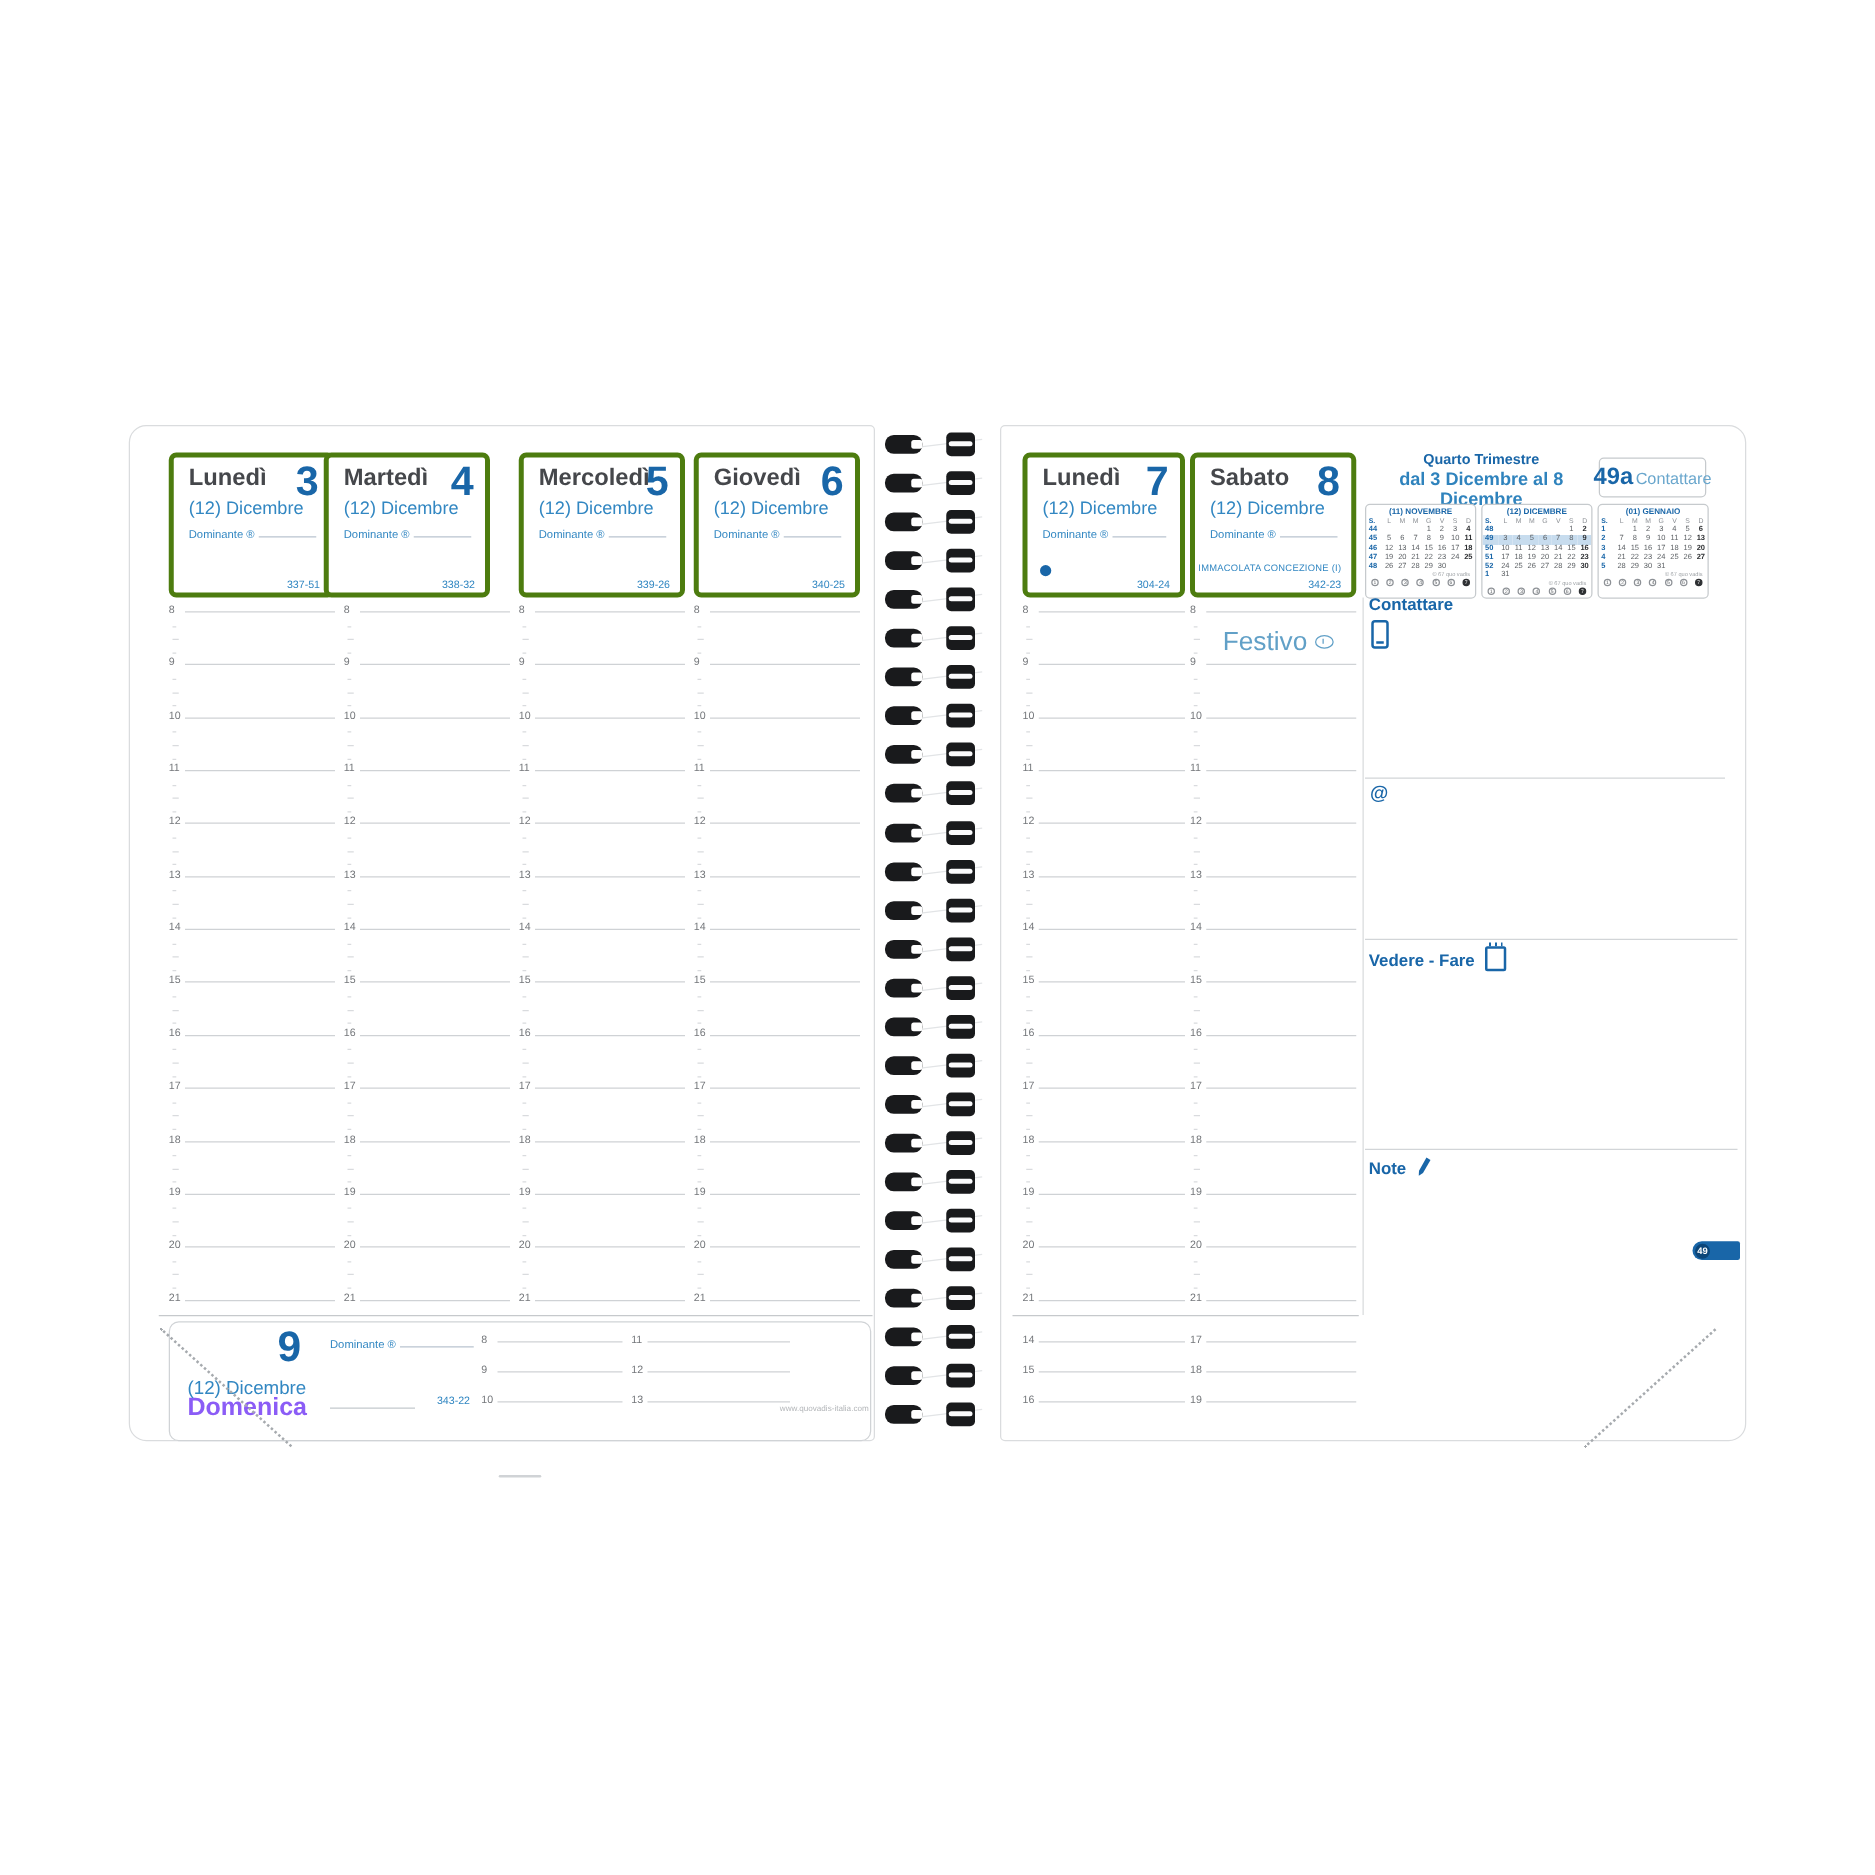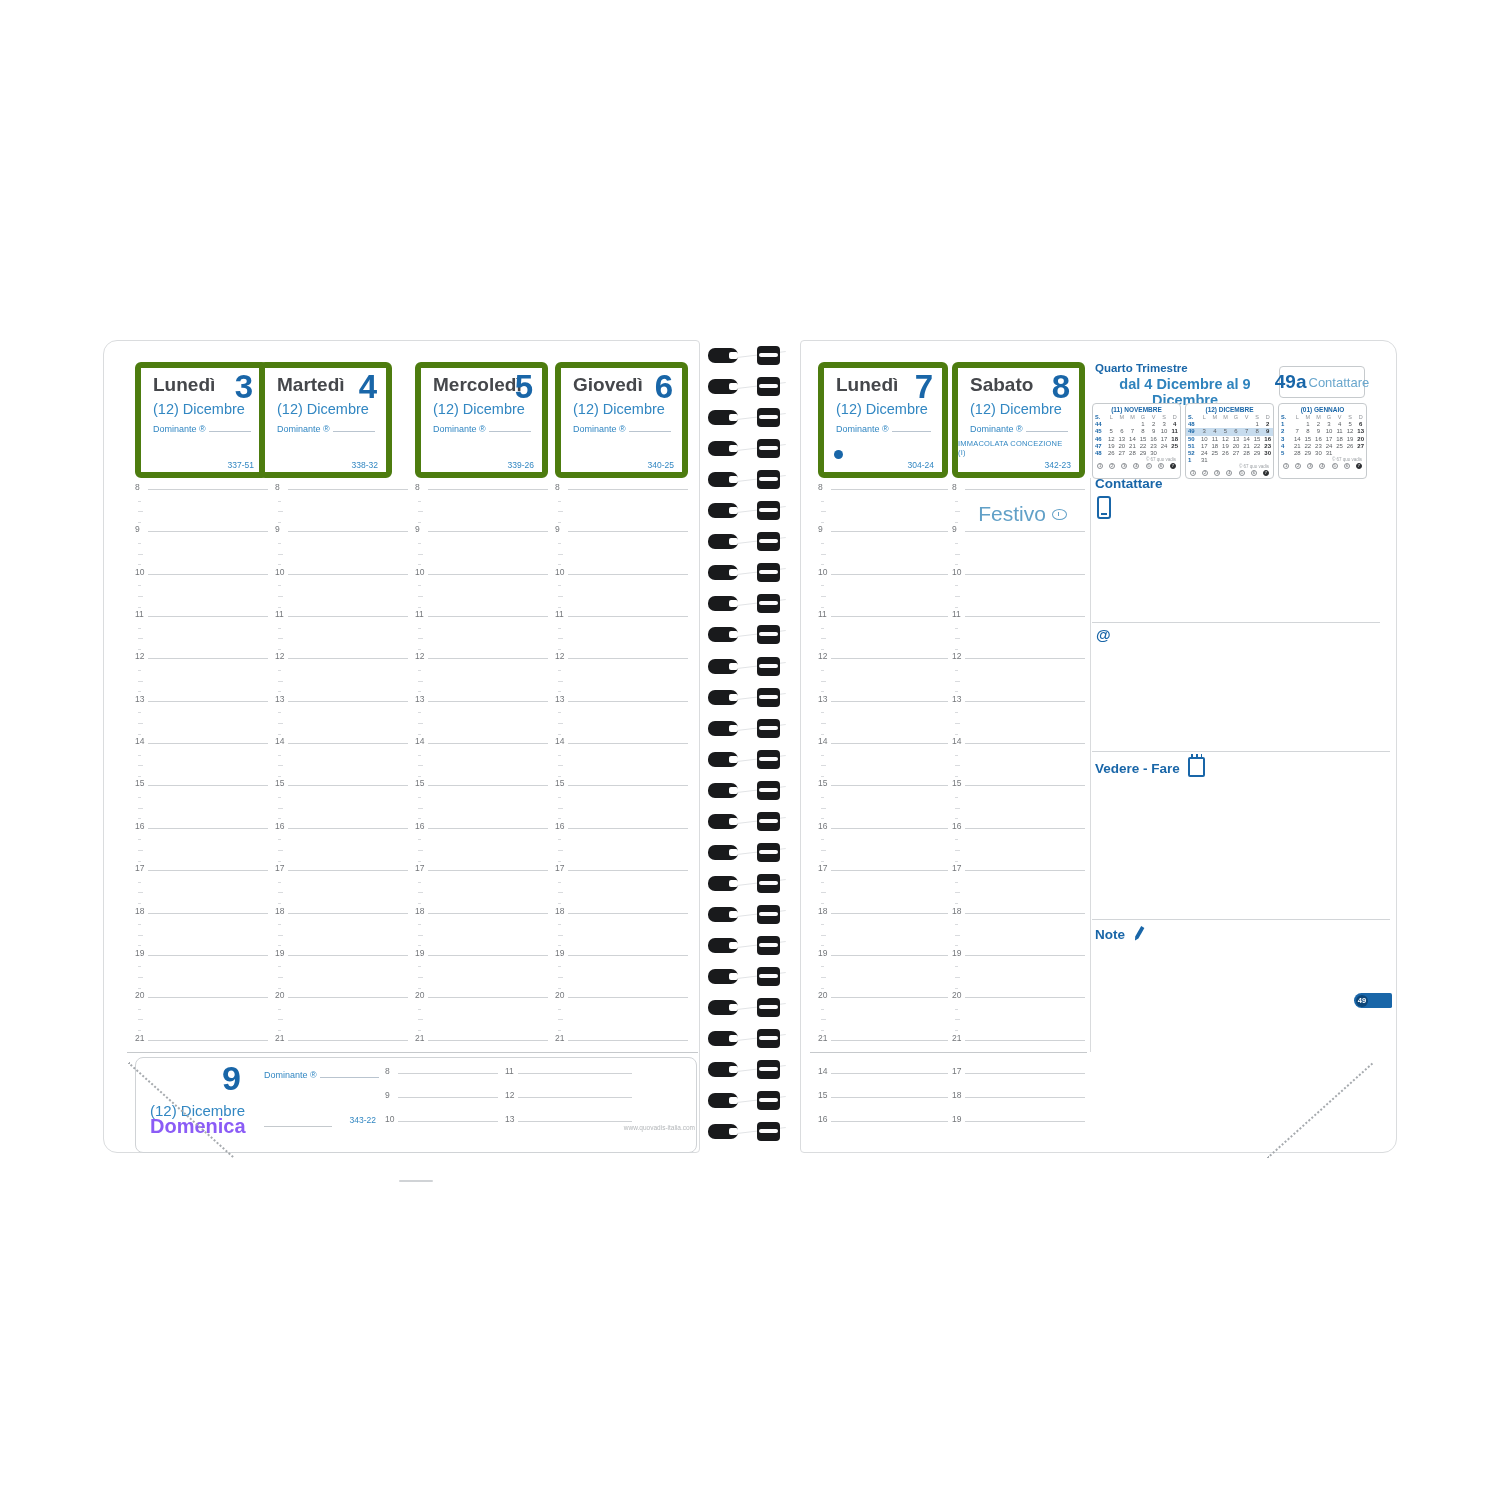--- a/index.html
+++ b/index.html
@@ -13,34 +13,34 @@
   
   #spiral{position:absolute;left:700px;top:340px;width:100px;height:813px;}
   .loop{position:absolute;left:0;width:100%;height:24px;}
   .wire{position:absolute;left:20px;right:14px;top:11px;height:1px;background:#e2e4e6;transform:rotate(-7deg);}
   .lb{position:absolute;left:8px;top:4px;width:30px;height:15px;background:#191a1c;border-radius:7px;}
   .lb::after{content:"";position:absolute;right:0px;top:4px;width:9px;height:7px;background:#fff;border-radius:2px;}
   .rb{position:absolute;left:57px;top:2px;width:23px;height:19px;background:#191a1c;border-radius:4px;}
   .rb::after{content:"";position:absolute;left:2px;top:7px;width:19px;height:4px;background:#fbfbfc;border-radius:2px;}
 
   
-  .daybox{position:absolute;top:362px;height:116px;background:#fff;border:6px solid #4d7c0f;
+  .daybox{position:absolute;top:362px;height:116px;background:#fff;border:4px solid #4d7c0f;
           border-radius:6px;box-sizing:border-box;}
   .dname{position:absolute;left:12px;top:6px;font-size:19px;font-weight:600;color:#45474b;}
   .dnum{position:absolute;right:9px;top:0px;font-size:33px;font-weight:700;color:#1966a8;}
   .dmonth{position:absolute;left:12px;top:33px;font-size:14.5px;color:#3287c2;}
   .ddom{position:absolute;left:12px;right:11px;top:56px;display:flex;align-items:flex-end;
         font-size:9px;color:#3287c2;}
   .ddom .dline{flex:1;border-bottom:1px solid #b9c4cf;margin-left:3px;margin-bottom:2px;}
   .dcode{position:absolute;right:8px;bottom:2px;font-size:8.5px;color:#3287c2;}
   .dholiday{position:absolute;right:8px;bottom:15px;font-size:7.5px;letter-spacing:.2px;color:#3287c2;}
   .ddot{position:absolute;left:10px;bottom:13px;width:9px;height:9px;border-radius:50%;background:#1966a8;}
 
   
-  #quarter{position:absolute;left:1095px;top:362px;width:180px;
+  #quarter{position:absolute;left:1095px;top:362px;width:180px;text-align:center;
            font-size:11.5px;font-weight:700;color:#1966a8;}
   #range{position:absolute;left:1088px;top:376px;width:194px;text-align:center;
          font-size:14.5px;font-weight:600;color:#2f83bd;}
   #wkbox{position:absolute;left:1279px;top:366px;width:84px;height:30px;border:1px solid #c6cacd;
          border-radius:4px;background:#fff;display:flex;align-items:center;justify-content:center;}
   #wknum{font-size:19px;font-weight:700;color:#1966a8;}
   #wkword{font-size:13px;color:#6aa7cd;margin-left:2px;}
 
   
   .minical{position:absolute;top:403px;width:89px;height:76px;border:1px solid #c6cacd;
@@ -305,21 +305,21 @@
     <div class="dmonth">(12) Dicembre</div>
     <div class="ddom">
         <span>Dominante ®</span>
         <span class="dline"></span>
       </div>
     <div class="dholiday">IMMACOLATA CONCEZIONE (I)</div>
     <div class="dcode">342-23</div>
   </div>
 
   <div id="quarter">Quarto Trimestre</div>
-  <div id="range">dal 4 Dicembre al 9 Dicembre</div>
+  <div id="range">dal 3 Dicembre al 8 Dicembre</div>
   <div id="wkbox">
     <span id="wknum">49a</span>
     <span id="wkword">Contattare</span>
   </div>
 
   <div class="minical" id="minical-0" style="left:1092px">
       <div class="mc-title">(11) NOVEMBRE</div>
       <div class="mc-grid">
         <div class="mc-dow mc-wk">S.</div>
         <div class="mc-dow">L</div>

